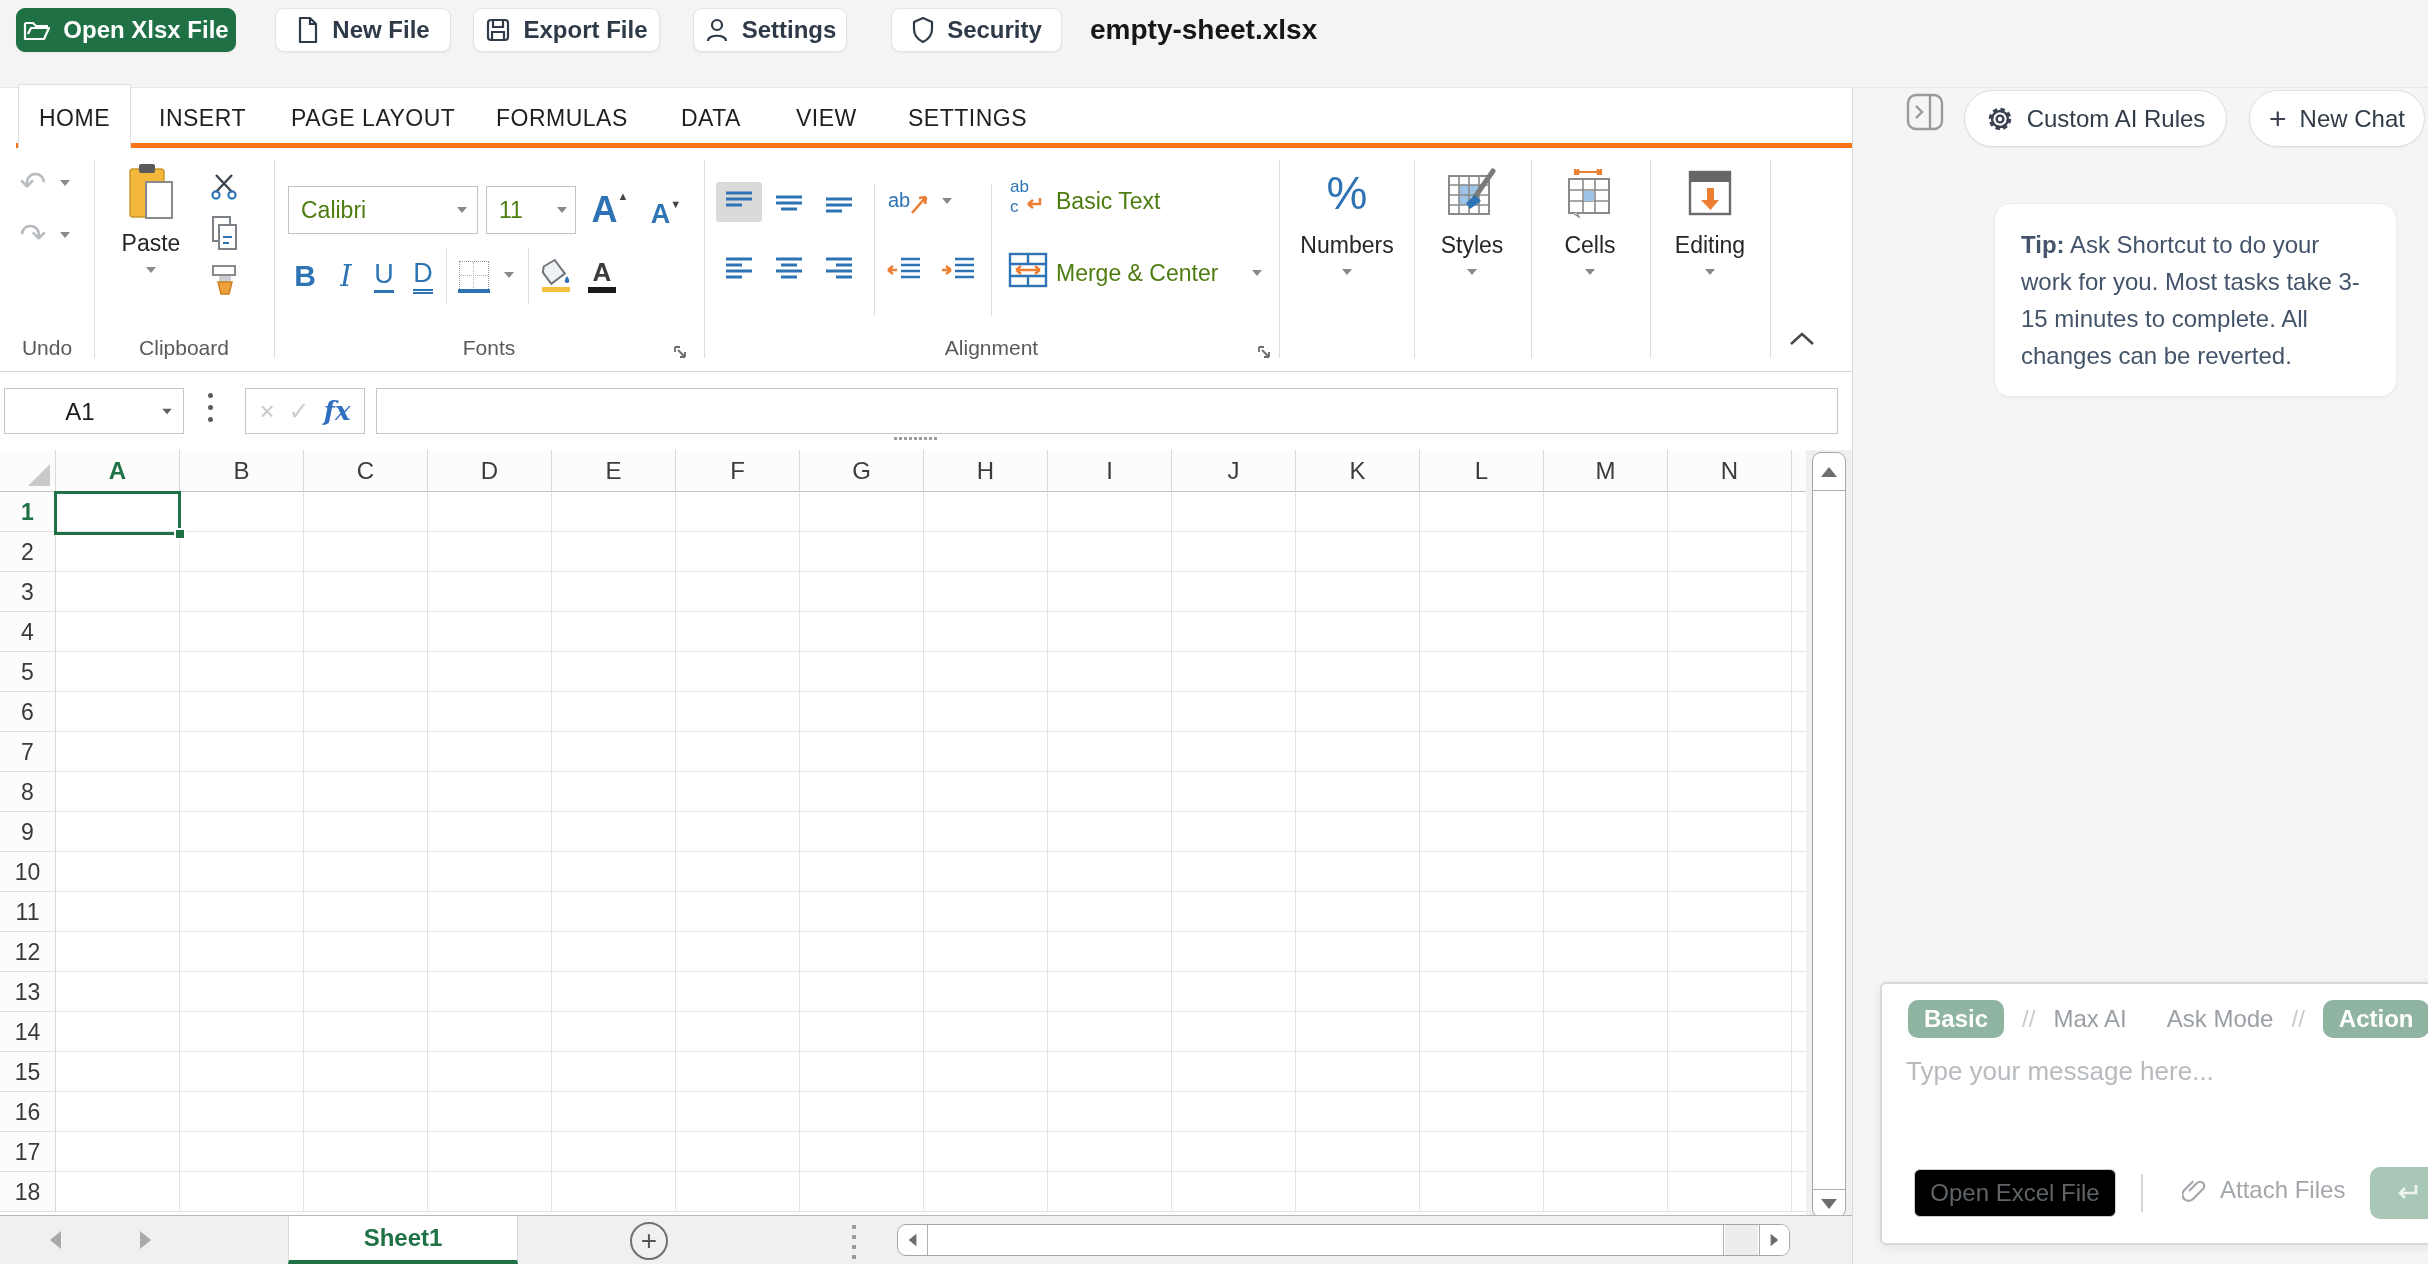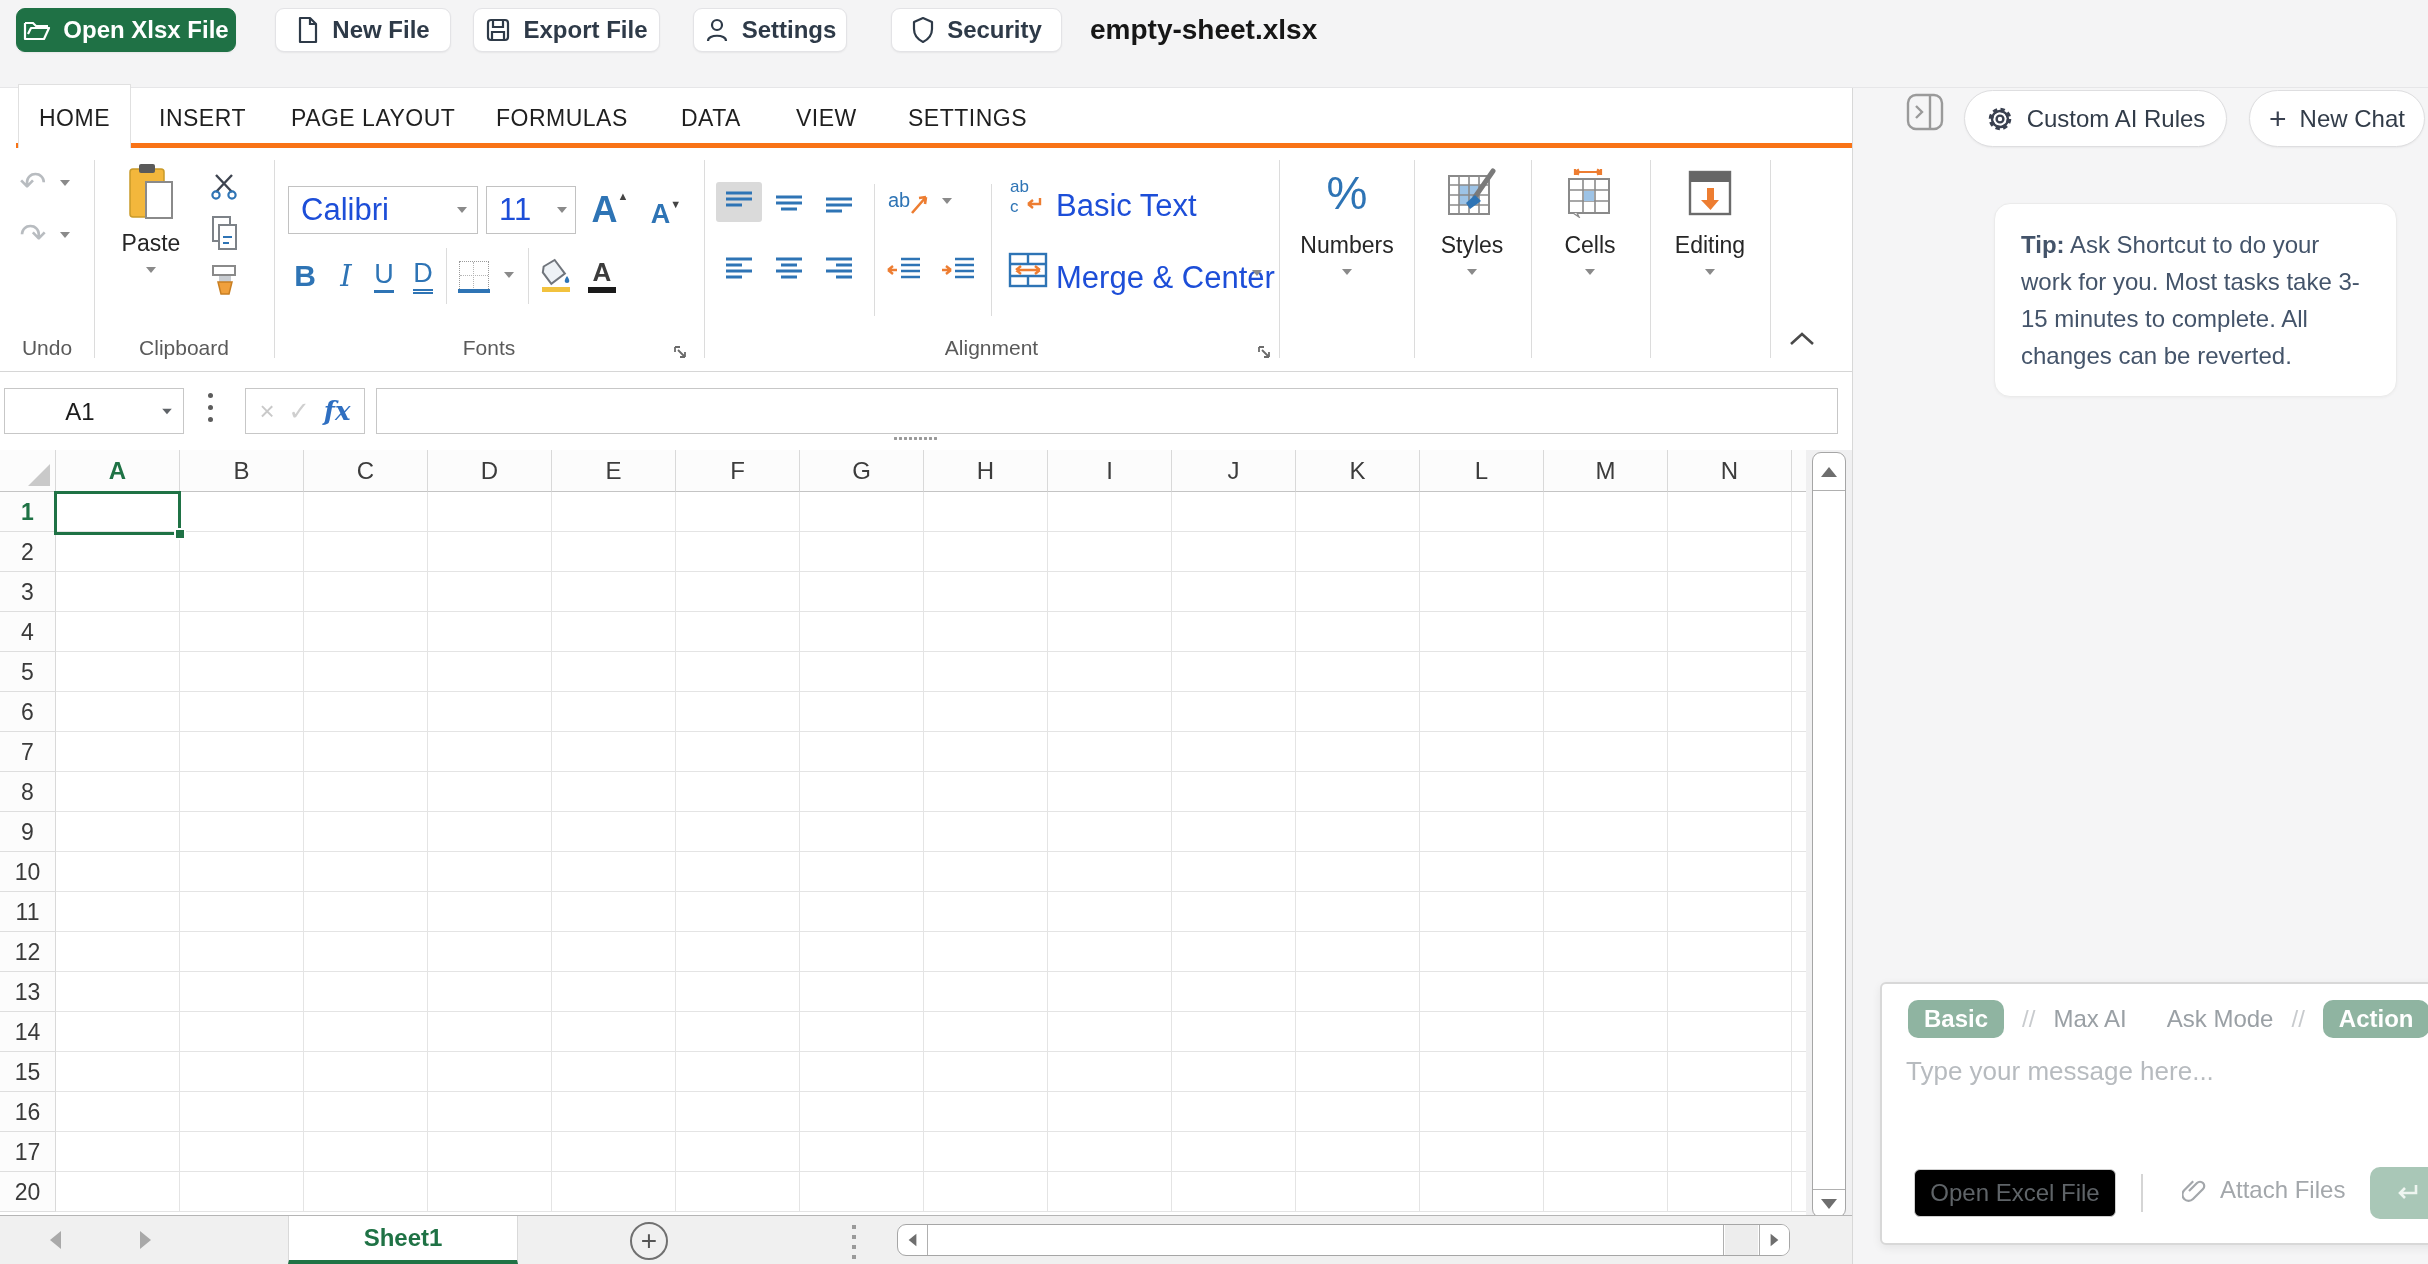--- a/index.html
+++ b/index.html
@@ -24,21 +24,21 @@
     color:#1f1f1f; letter-spacing:.5px; cursor:pointer; white-space:nowrap; }
   .rtab.active { top:-4px; height:64px; line-height:66px; width:113px; text-align:center;
     background:#fff; border:1px solid #e0e0e0; border-bottom:none; }
 
   
   .ribbon { position:absolute; left:0; top:148px; width:1852px; height:224px;
     background:#fff; border-bottom:1px solid #d6d6d6; }
   .vsep { position:absolute; top:12px; height:198px; width:1px; background:#dcdcdc; }
   .vsep.short { top:36px; height:132px; }
   .grp-label { position:absolute; top:188px; font-size:21px; color:#5a5a5a; text-align:center; }
-  .rb-text { font-size:31px; color:#1d4ed8; }
+  .rb-text { font-size:23px; color:#4d7c0f; }
   .caret { width:0; height:0; border-left:6px solid transparent; border-right:6px solid transparent;
     border-top:7px solid #5f6368; display:inline-block; }
   .caret.sm { border-left-width:5px; border-right-width:5px; border-top-width:6px; border-top-color:#8a8a8a; }
   .launcher { position:absolute; top:196px; cursor:pointer; }
   .ghost { color:#b8bcc0; font-size:32px; line-height:32px; }
   .icon-btn { position:absolute; display:flex; align-items:center; justify-content:center; cursor:pointer; }
   .inputbox { position:absolute; top:38px; height:48px; border:1.5px solid #c2c2c2;
     background:#fff; display:flex; align-items:center; cursor:pointer; }
   .blue { color:#2e74b5; }
   .selbg { background:#dadada; border-radius:3px; }
@@ -797,21 +797,21 @@
           <div class="cell"></div>
           <div class="cell"></div>
           <div class="cell"></div>
           <div class="cell"></div>
           <div class="cell"></div>
           <div class="cell"></div>
           <div class="cell"></div>
           <div class="cell"></div>
         </div>
         <div class="grow">
-          <div class="rowh">20</div>
+          <div class="rowh">18</div>
           <div class="cell"></div>
           <div class="cell"></div>
           <div class="cell"></div>
           <div class="cell"></div>
           <div class="cell"></div>
           <div class="cell"></div>
           <div class="cell"></div>
           <div class="cell"></div>
           <div class="cell"></div>
           <div class="cell"></div>

